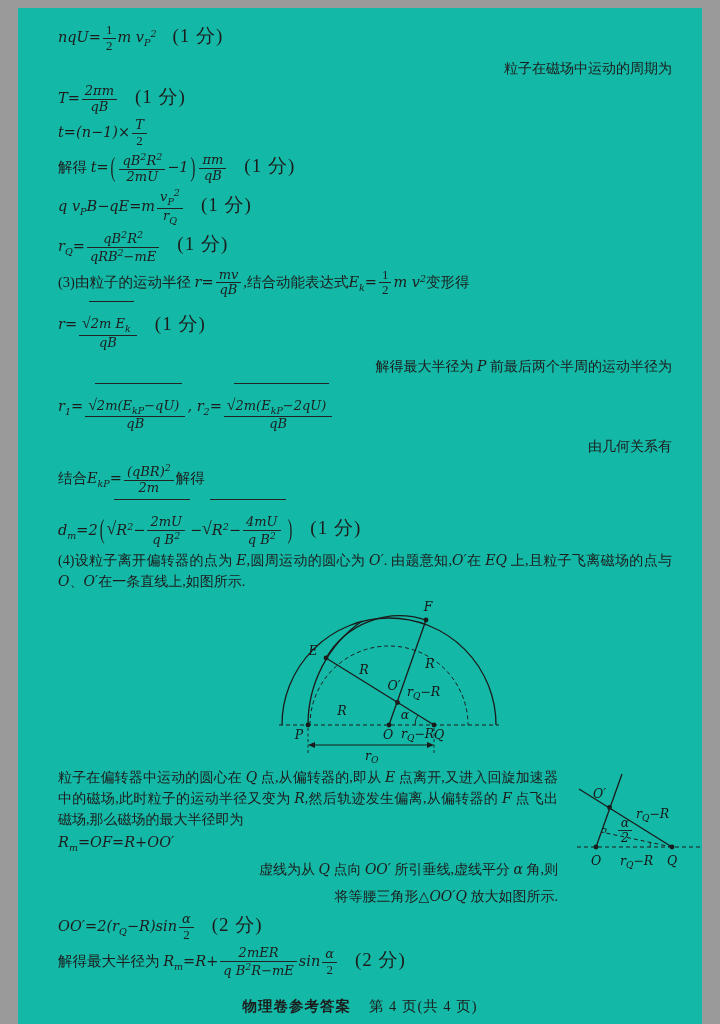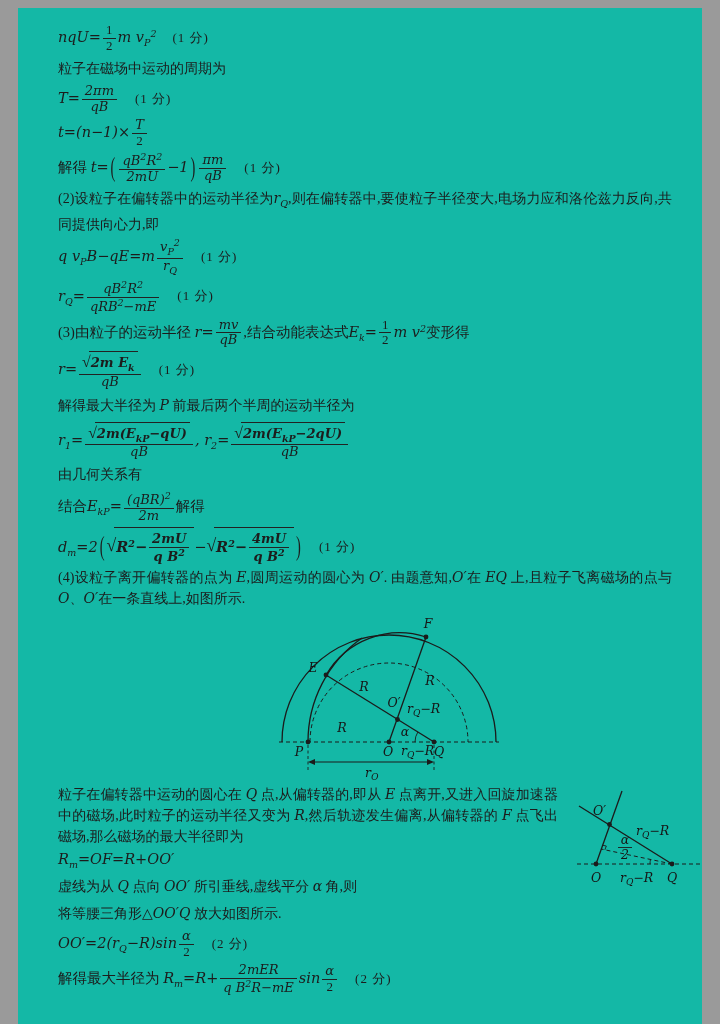--- a/index.html
+++ b/index.html
@@ -8,35 +8,35 @@
     width:684px;height:1024px;
     margin:8px auto;
     background:#14b8a6;
     overflow:hidden;
     font-family:"Liberation Serif","DejaVu Serif",serif;
     color:#1c1c1c;
   }
   .content{padding:12px 30px 0 40px;}
   
   .f{margin:3px 0;font-size:14.5px;line-height:1.25;}
-  .t{margin:5px 0;font-size:14px;line-height:1.45;}
+  .t{margin:5px 0;font-size:14px;line-height:1.45;text-align:right;}
   .p{margin:3px 0;font-size:14px;line-height:21px;text-align:justify;}
   .mi{font-style:italic;font-family:"DejaVu Serif","Liberation Serif",serif;}
   .mc{font-style:normal;}
   sub.ms,sup.ms{font-size:9.5px;font-style:italic;font-family:"DejaVu Serif",serif;}
   sub.ms{vertical-align:-4px;}
   sup.ms{vertical-align:5px;}
   .frac{display:inline-flex;flex-direction:column;vertical-align:middle;text-align:center;margin:0 2px;font-size:13px;line-height:1.15;}
   .frac .num{border-bottom:1.2px solid #222;padding:0 3px;display:block;}
   .frac .den{padding:0 3px;display:block;}
   .sqrt{display:inline-flex;align-items:baseline;}
   .rad{font-style:normal;font-size:1.22em;line-height:1;margin-right:-2px;}
-  .rbody{border-top:1.2px solid #222;padding:4px 3px 0 2px;font-weight:bold;}
+  .rbody{border-top:1.2px solid #222;padding:15px 3px 0 2px;}
   .bigp{display:inline-block;transform:scaleY(1.85);margin:0 2px;font-weight:300;}
-  .score{margin-left:16px;font-style:normal;letter-spacing:1px;font-size:13px;}
+  .score{margin-left:16px;font-style:normal;letter-spacing:1px;font-size:19px;}
   
   .big-diagram-wrap{margin:2px 0 2px 183px;width:300px;}
   svg{display:block;}
   svg text{font-family:"DejaVu Serif","Liberation Serif",serif;font-style:italic;font-size:12.5px;fill:#161616;}
   .bottom{position:relative;margin-top:4px;}
   .bottom .narrow{width:500px;}
   .small-diagram-wrap{position:absolute;left:506px;top:0;width:164px;}
   
   .footer{position:absolute;left:0;bottom:16px;width:100%;text-align:center;font-size:14.5px;}
   .footer .ft{font-weight:bold;letter-spacing:1px;}
@@ -63,21 +63,20 @@
             <span class="num"><span class="mi">T</span></span>
             <span class="den"><span class="mc">2</span></span>
           </span></div>
         <div class="f"><span class="mc">解得 </span><span class="mi">t=</span><span class="bigp">(</span><span class="frac">
             <span class="num"><span class="mi">qB</span><sup class="ms">2</sup><span class="mi">R</span><sup class="ms">2</sup></span>
             <span class="den"><span class="mi">2mU</span></span>
           </span><span class="mi">−1</span><span class="bigp">)</span><span class="frac">
             <span class="num"><span class="mi">πm</span></span>
             <span class="den"><span class="mi">qB</span></span>
           </span><span class="score">(1 分)</span></div>
-        <div class="p"><span class="mc">(2)设粒子在偏转器中的运动半径为</span><span class="mi">r</span><sub class="ms">Q</sub><span class="mc">,则在偏转器中,要使粒子半径变大,电场力应和洛伦兹力反向,共同提供向心力,即</span></div>
         <div class="f"><span class="mi">q v</span><sub class="ms">P</sub><span class="mi">B−qE=m</span><span class="frac">
             <span class="num"><span class="mi">v</span><sub class="ms">P</sub><sup class="ms">2</sup></span>
             <span class="den"><span class="mi">r</span><sub class="ms">Q</sub></span>
           </span><span class="score">(1 分)</span></div>
         <div class="f"><span class="mi">r</span><sub class="ms">Q</sub><span class="mi">=</span><span class="frac">
             <span class="num"><span class="mi">qB</span><sup class="ms">2</sup><span class="mi">R</span><sup class="ms">2</sup></span>
             <span class="den"><span class="mi">qRB</span><sup class="ms">2</sup><span class="mi">−mE</span></span>
           </span><span class="score">(1 分)</span></div>
         <div class="f"><span class="mc">(3)由粒子的运动半径 </span><span class="mi">r=</span><span class="frac">
             <span class="num"><span class="mi">mv</span></span>
@@ -211,14 +210,17 @@
           <line x1="54" y1="63.5" x2="68" y2="63.5" stroke="#1b1b1b" stroke-width="0.9"></line>
           <text x="61" y="75" text-anchor="middle">2</text>
           <text x="32" y="98" text-anchor="middle">O</text>
           <text x="56" y="98"><tspan>r</tspan><tspan font-size="9" dy="3">Q</tspan><tspan font-size="12.5" dy="-3">−R</tspan></text>
           <text x="108" y="98" text-anchor="middle">Q</text>
         </svg>
       </div>
     </div>
   </div>
 
+  <div class="footer">
+    <span class="ft">物理卷参考答案</span><span class="fp">第 4 页(共 4 页)</span>
+  </div>
   <div class="scan-edge"></div>
 </div>
 
 </body></html>

